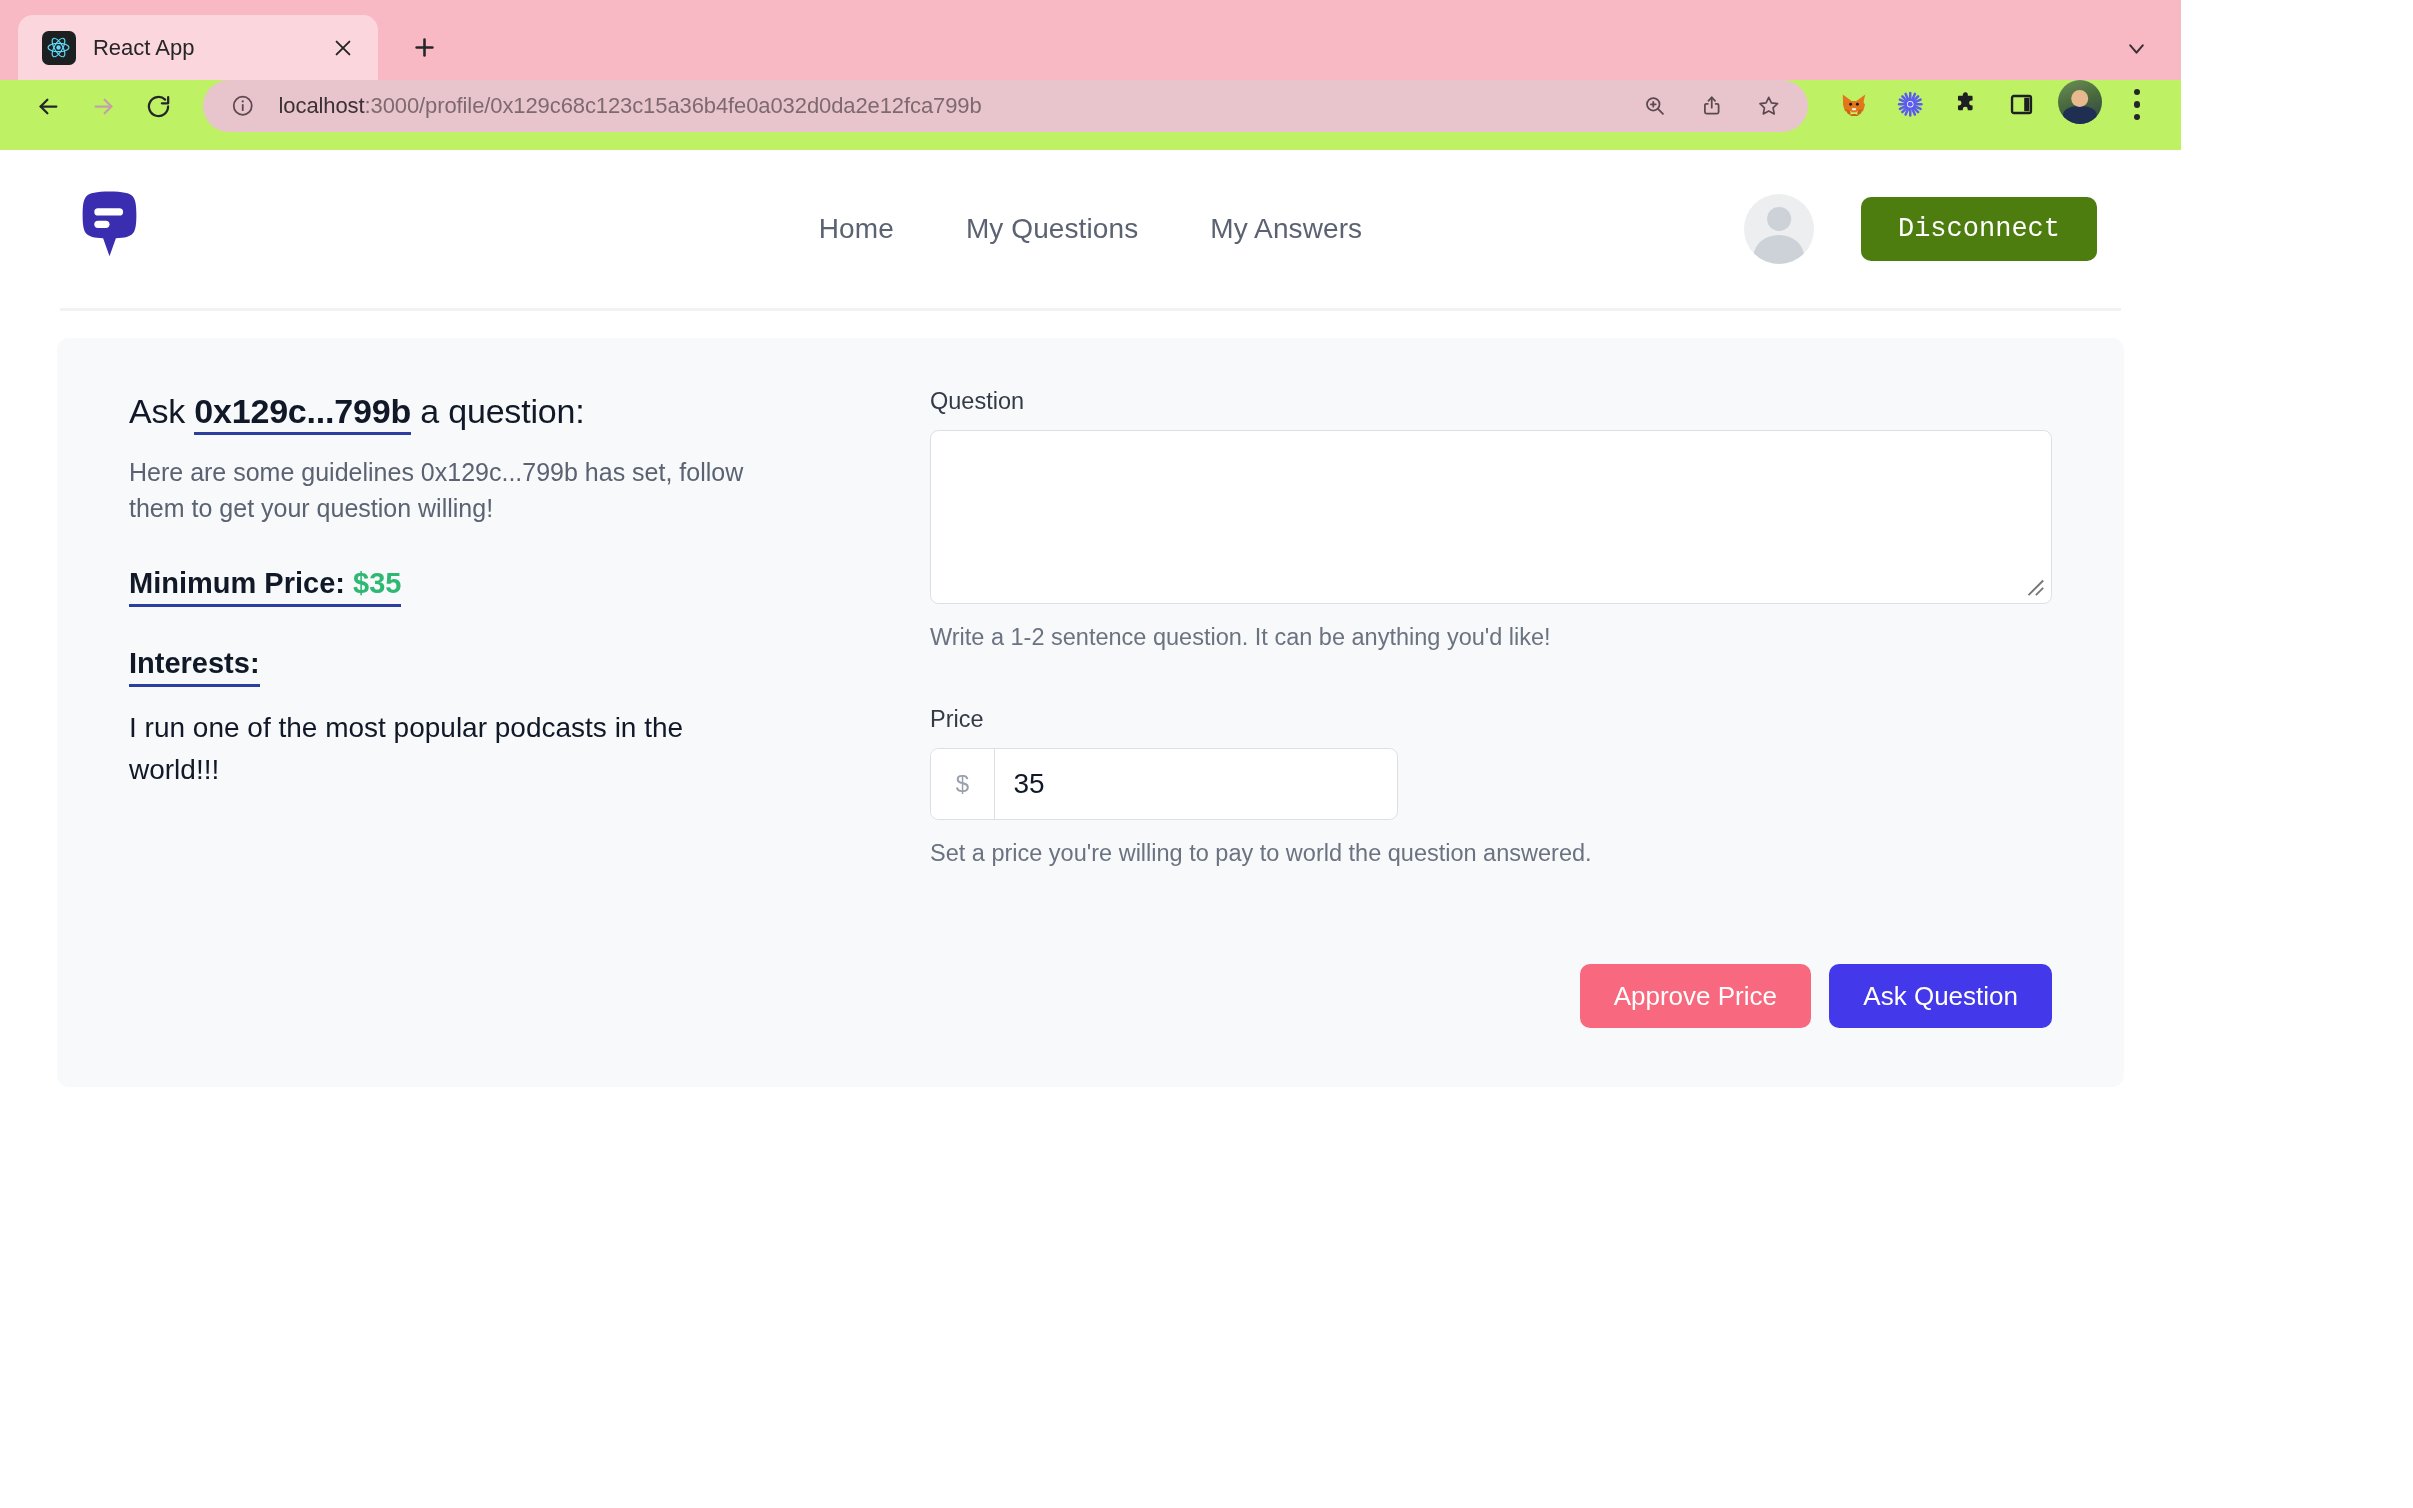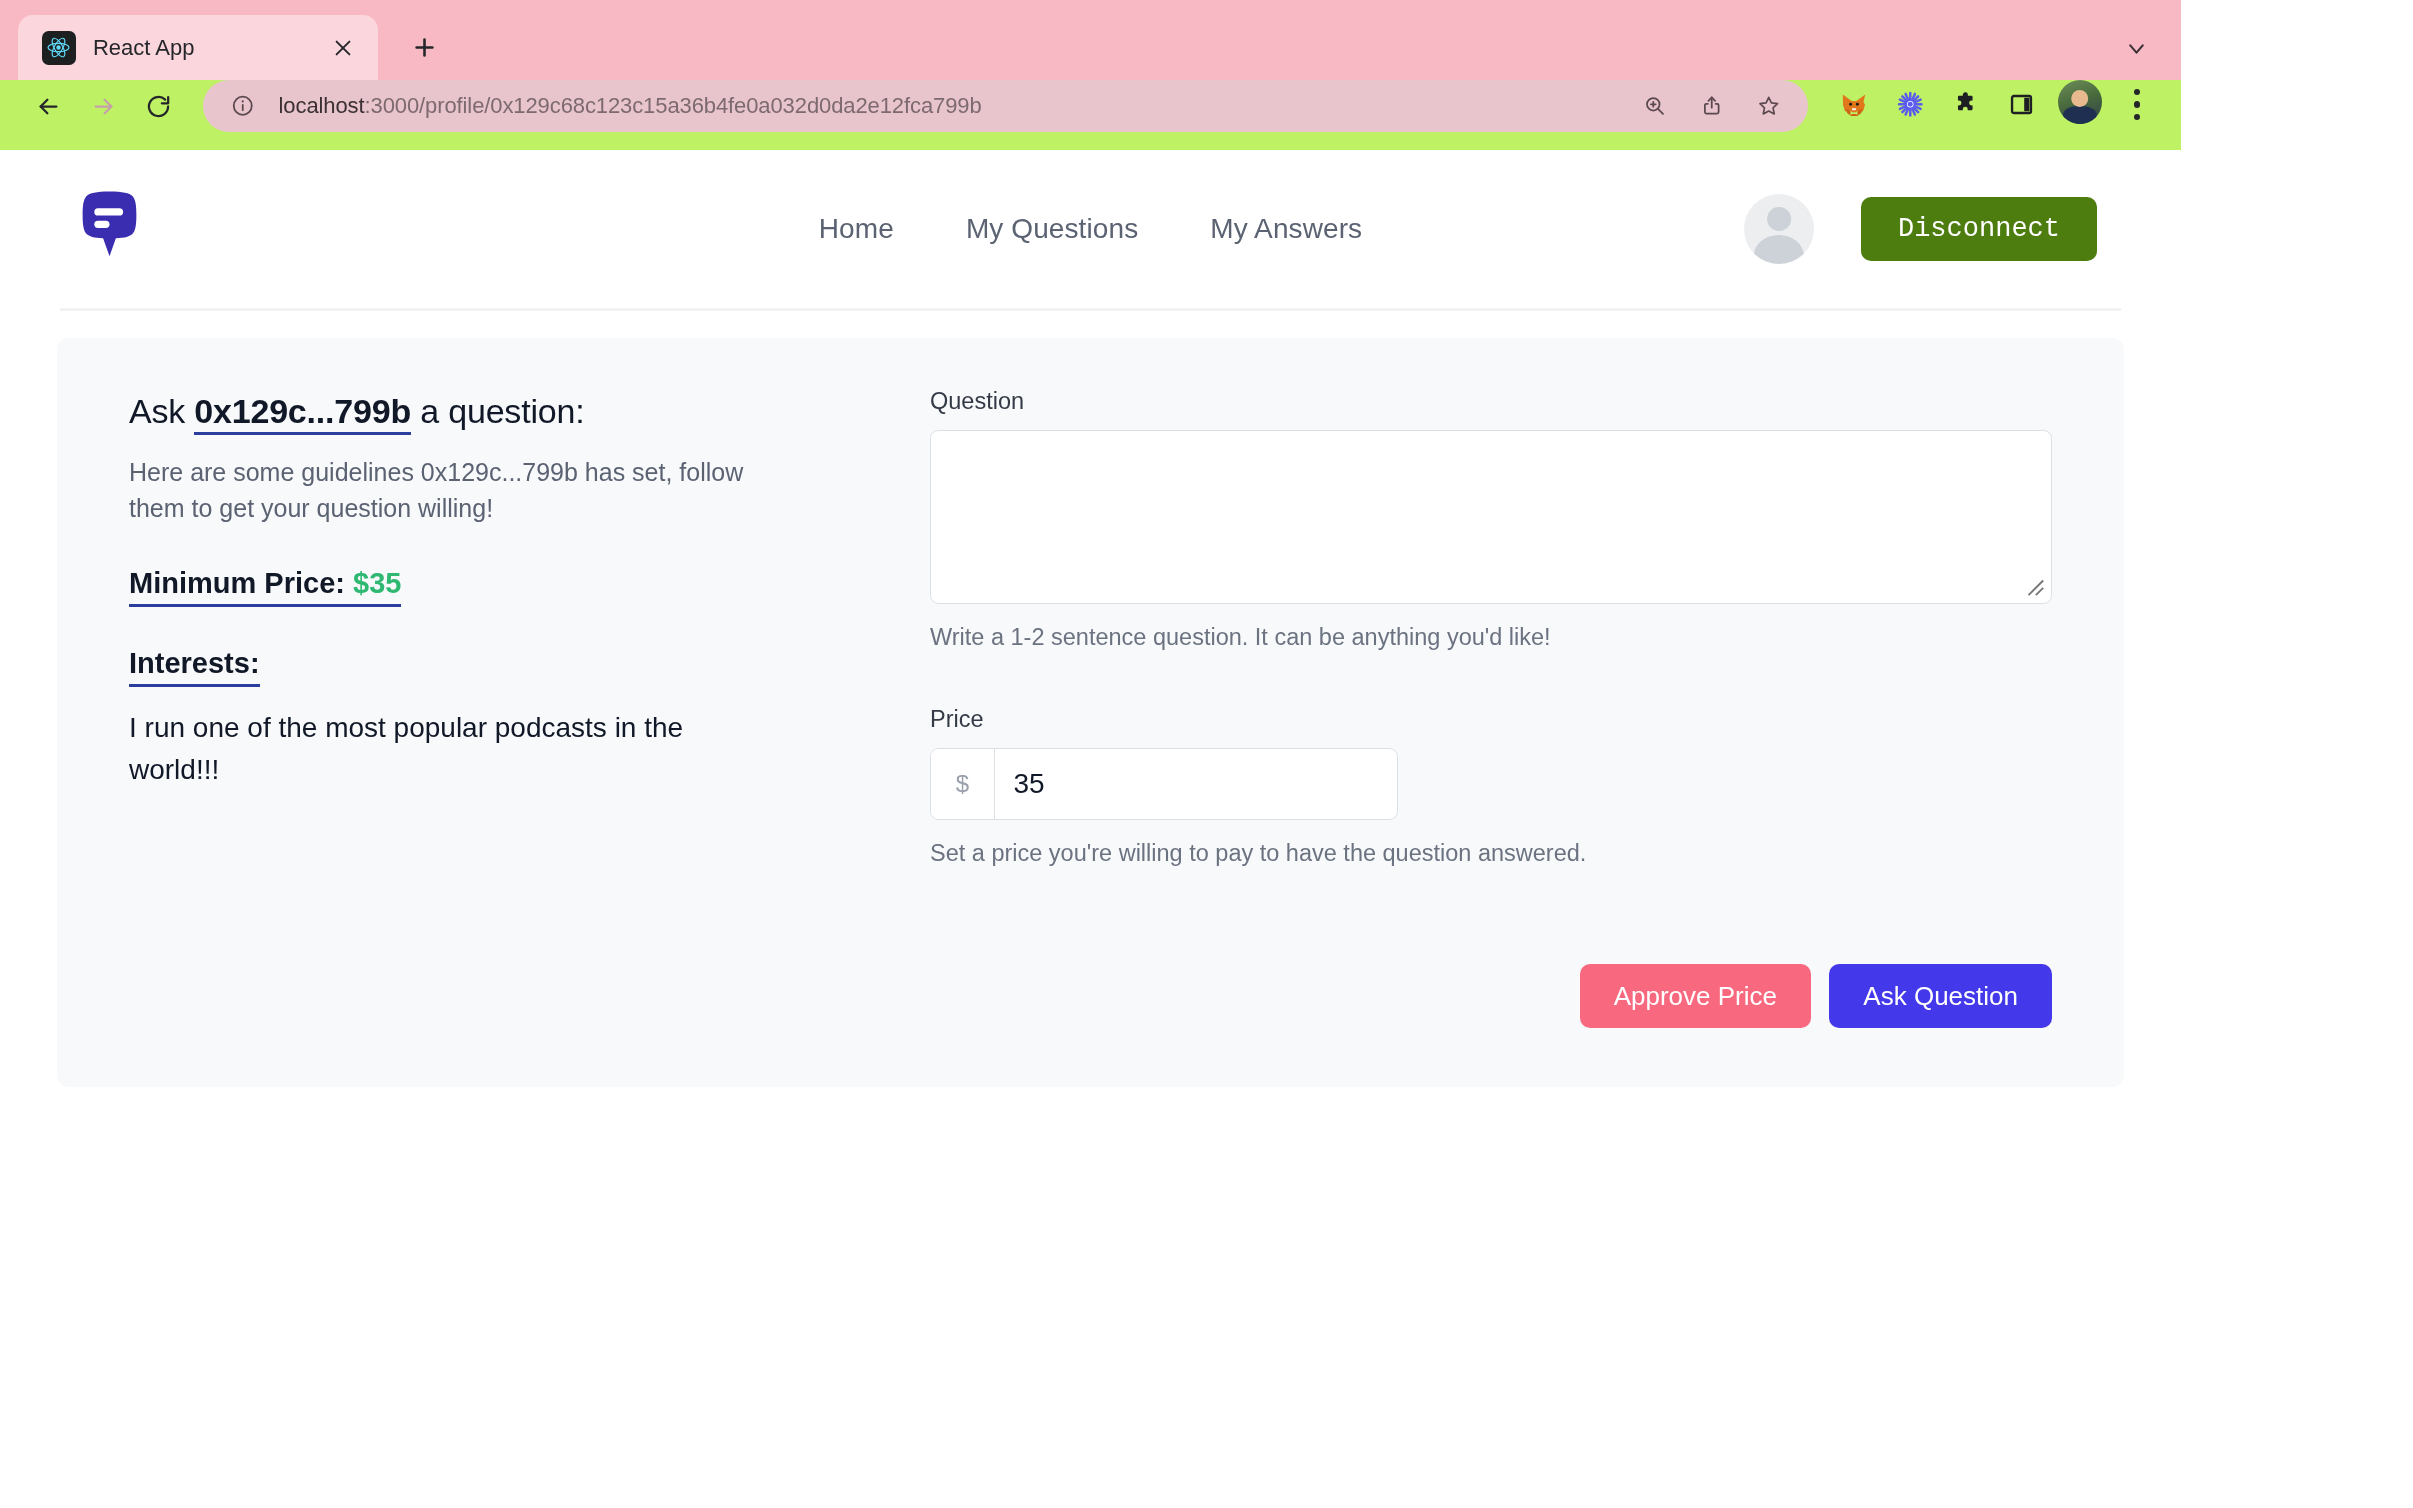--- a/index.html
+++ b/index.html
@@ -654,21 +654,21 @@
           </svg>
         </div>
         <div class="help-text">Write a 1-2 sentence question. It can be anything you'd like!</div>
 
         <div class="price-block">
           <label class="field-label">Price</label>
           <div class="input-group">
             <span class="input-addon">$</span>
             <input class="price-input" type="text" value="35" style="">
           </div>
-          <div class="help-text">Set a price you're willing to pay to have the question answered.</div>
+          <div class="help-text">Set a price you're willing to pay to world the question answered.</div>
         </div>
 
         <div class="actions">
           <button class="btn btn-approve">Approve Price</button>
           <button class="btn btn-ask">Ask Question</button>
         </div>
 
       </div>
     </div>
 

